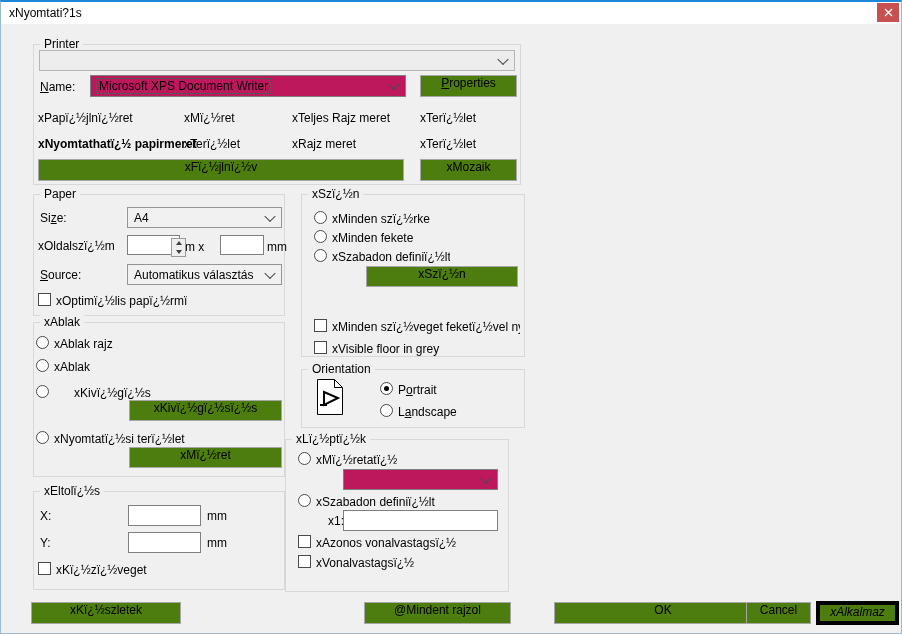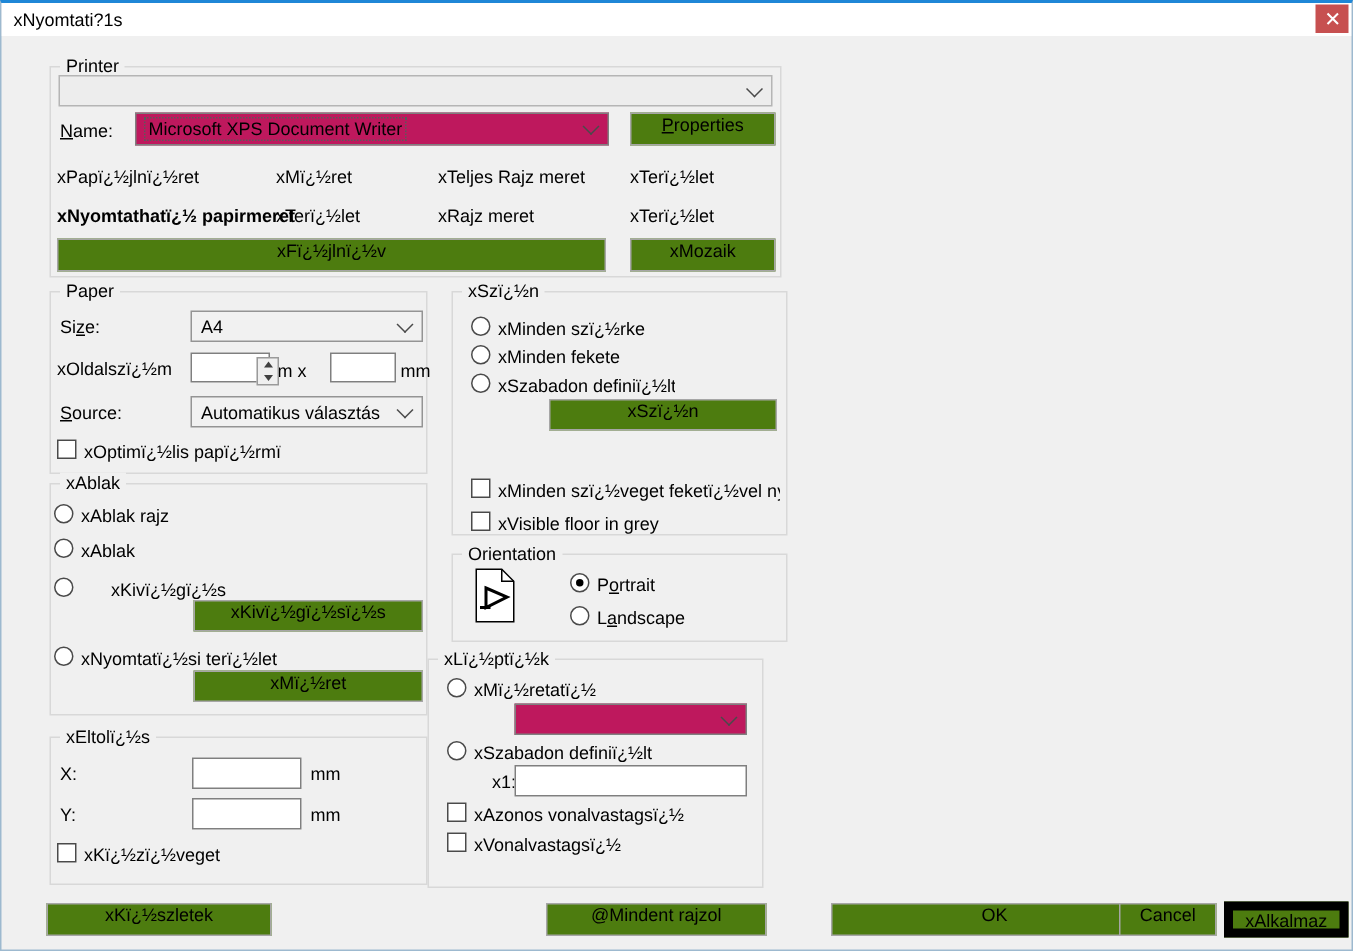--- a/index.html
+++ b/index.html
@@ -9,21 +9,21 @@
   .titlebar{position:absolute;left:0;top:0;right:0;height:22px;background:#ffffff;}
   .title{position:absolute;left:8px;top:4px;font-size:12px;white-space:nowrap;}
   .closebtn{position:absolute;top:1px;right:2px;width:22px;height:19px;background:#c75050;
     display:flex;align-items:center;justify-content:center;}
   .group{position:absolute;border:1px solid #d8d8d8;}
   .glabel{position:absolute;top:-8px;left:6px;background:#f0f0f0;padding:0 4px;line-height:14px;white-space:nowrap;}
   .lbl{position:absolute;white-space:nowrap;line-height:14px;}
   .clip{overflow:hidden;}
   .btn{position:absolute;background:#4d7c0f;border:1px solid #a6a6a6;box-sizing:border-box;
     display:flex;justify-content:center;font-size:12px;white-space:nowrap;}
-  .btn.default{border:6px solid #000000;}
+  .btn.default{border:4px solid #000000;font-style:italic;}
   .combo{position:absolute;background:#f1f1f1;border:1px solid #949494;box-sizing:border-box;
     display:flex;align-items:center;padding:0 18px 0 6px;white-space:nowrap;overflow:hidden;}
   .combo.white{background:#be185d;border-color:#7f7f7f;}
   .combo.disabled{background:#ededed;border-color:#b5b5b5;}
   .chev{position:absolute;right:7px;top:50%;width:7px;height:7px;
     border-right:1px solid #4a4a4a;border-bottom:1px solid #4a4a4a;
     transform:translateY(-70%) rotate(45deg);}
   .focusrect{outline:1px dotted #5a5a5a;padding:0 2px;}
   .input{position:absolute;background:#ffffff;border:1px solid #7f7f7f;box-sizing:border-box;}
   .radio{position:absolute;width:13px;height:13px;border:1px solid #4a4a4a;border-radius:50%;

